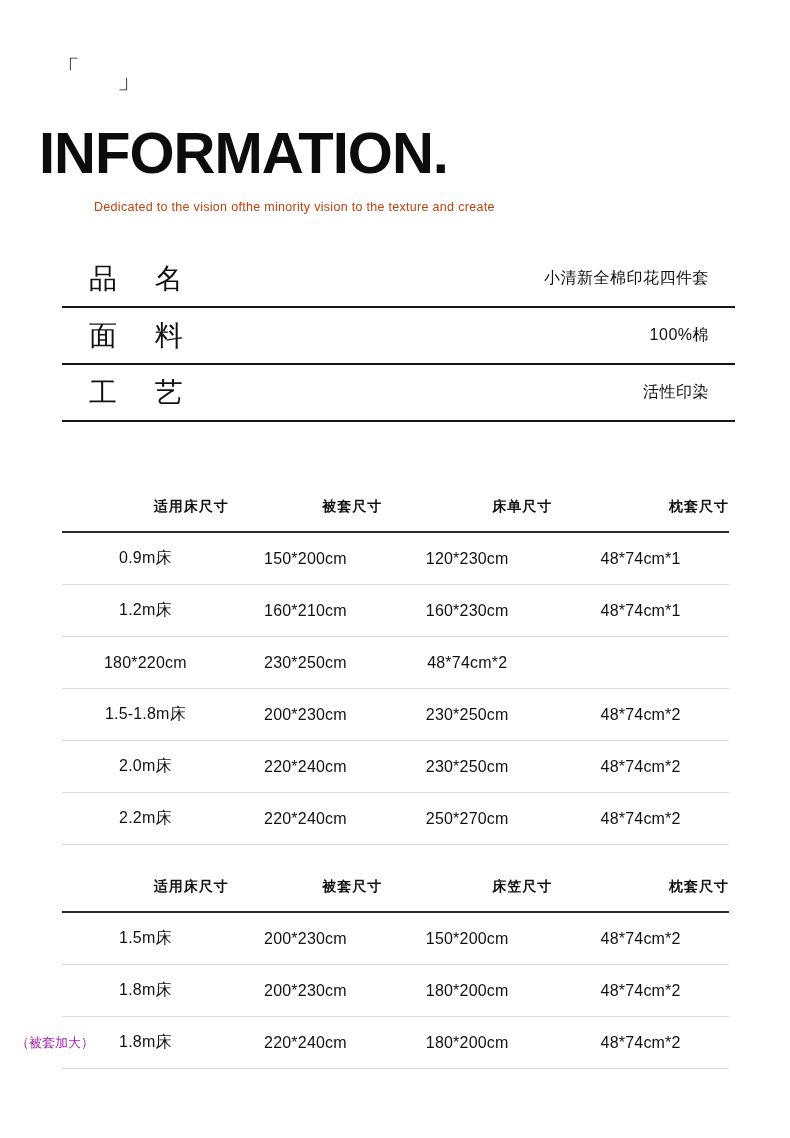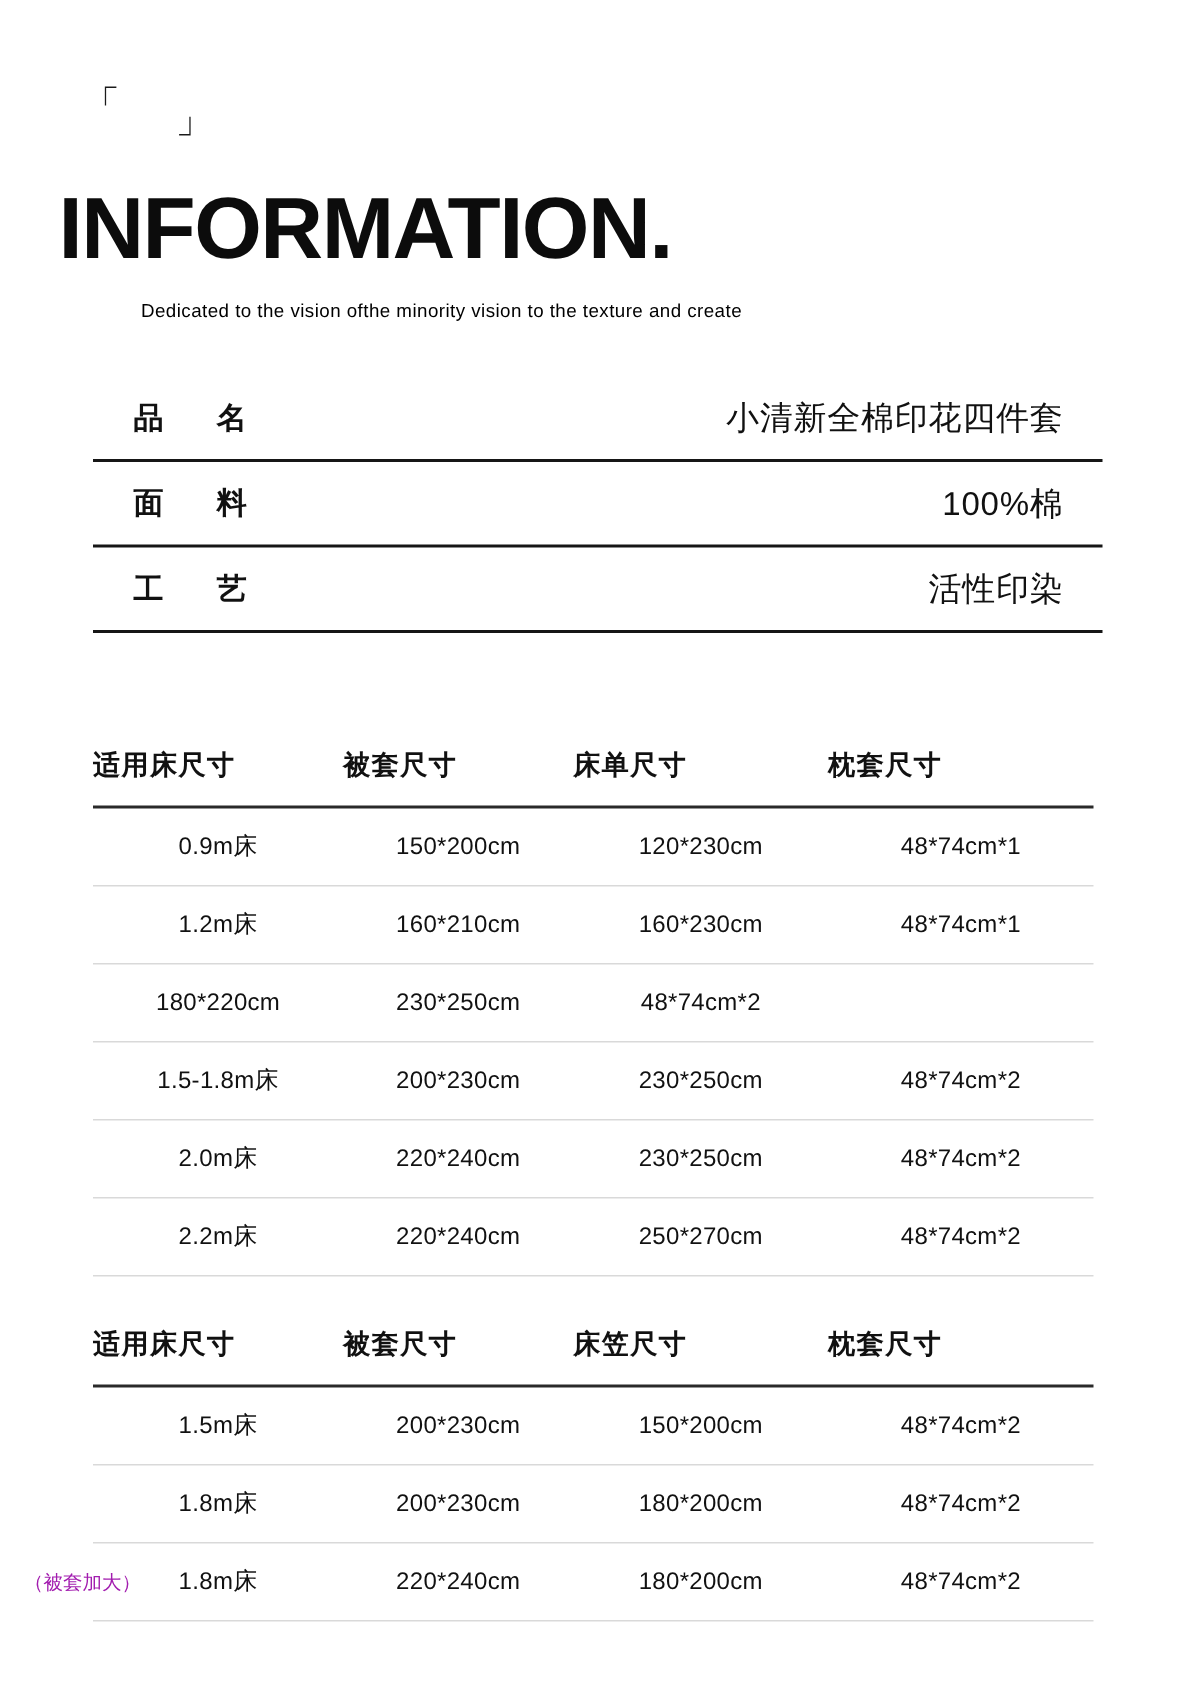--- a/index.html
+++ b/index.html
@@ -30,60 +30,60 @@
     font-size: 58px;
     line-height: 1;
     font-weight: 800;
     letter-spacing: -1px;
     color: #0c0c0c;
   }
   .subtitle {
     margin: 18px 0 0 94px;
     font-size: 12.5px;
     letter-spacing: 0.3px;
-    color: #000000;
+    color: #c2410c;
   }
 
   
   .spec-table { margin: 37px 0 0 62px; width: 673px; }
   .spec-row {
     height: 57px;
     display: flex;
     align-items: center;
     border-bottom: 2px solid #161616;
   }
   .spec-label {
     padding-left: 27px;
-    font-size: 20px;
-    font-weight: 700;
+    font-size: 28px;
+    font-weight: 400;
     letter-spacing: 2px;
     word-spacing: 26px;
   }
   .spec-value {
     margin-left: auto;
     padding-right: 26px;
-    font-size: 22px;
+    font-size: 16px;
     font-weight: 400;
     letter-spacing: 0.5px;
   }
 
   
   .size-table { margin-left: 62px; width: 667px; }
   .size-table.first { margin-top: 76px; }
 
   .size-head {
     display: grid;
     grid-template-columns: 25% 23% 25.5% 26.5%;
     padding-bottom: 15px;
     border-bottom: 2px solid #2a2a2a;
   }
   .size-table.second .size-head { padding-top: 33px; }
   .size-head .hcell {
-    text-align: left;
-    font-size: 18px;
+    text-align: right;
+    font-size: 14px;
     font-weight: 700;
     letter-spacing: 1px;
   }
 
   .size-row {
     display: grid;
     grid-template-columns: 25% 23% 25.5% 26.5%;
     align-items: center;
     height: 52px;
     border-bottom: 1px solid #d9d9d9;

